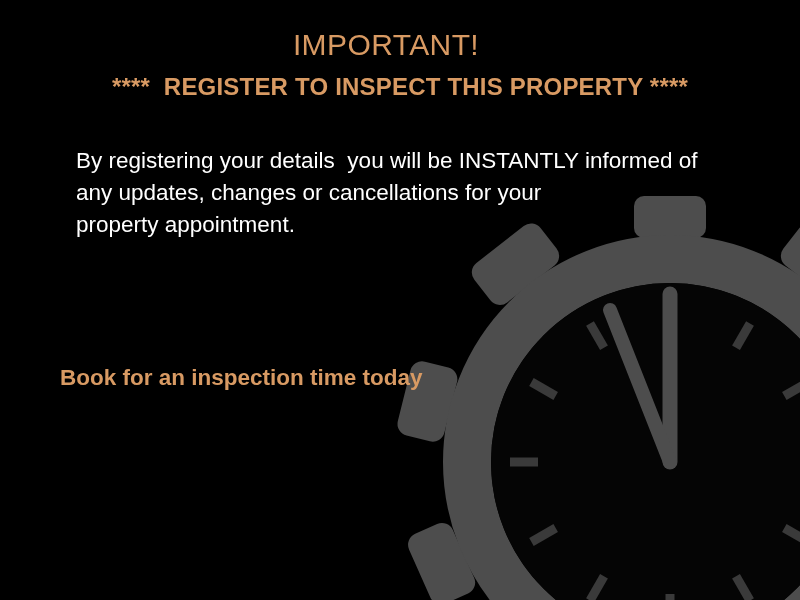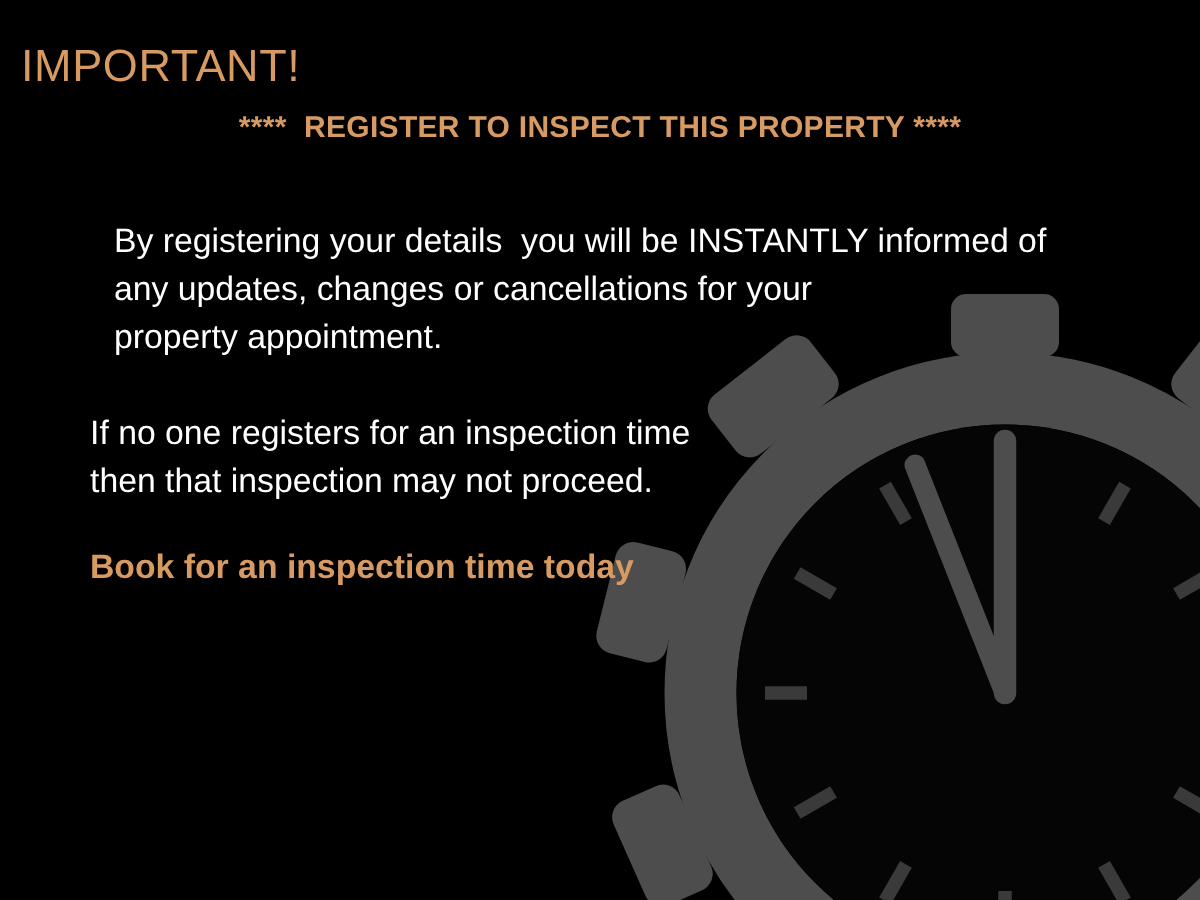--- a/index.html
+++ b/index.html
@@ -32,37 +32,37 @@
     position: absolute;
     left: 0;
     top: 0;
     width: 800px;
     height: 600px;
     z-index: 2;
   }
 
   .hdr-line1 {
     position: absolute;
-    left: 14px;
+    left: 0;
     top: 28px;
     width: 772px;
-    text-align: left;
+    text-align: center;
     font-size: 30px;
     font-weight: 400;
     letter-spacing: 0.4px;
     color: #d89a63;
     line-height: 1.1;
   }
   .hdr-line2 {
     position: absolute;
     left: 0;
     top: 74px;
     width: 800px;
     text-align: center;
-    font-size: 20px;
+    font-size: 24px;
     font-weight: 700;
     letter-spacing: 0.2px;
     color: #d89a63;
     line-height: 1.1;
     white-space: pre;
   }
 
   .para {
     position: absolute;
     left: 60px;
@@ -152,21 +152,19 @@
   <div id="content">
 
     <div class="hdr-line1">IMPORTANT!</div>
 
     <div class="hdr-line2">****  REGISTER TO INSPECT THIS PROPERTY ****</div>
 
     <div class="para para-1">By registering your details  you will be INSTANTLY informed of
 any updates, changes or cancellations for your
 property appointment.</div>
 
-    <div class="para para-2">If no one registers for an inspection time
-then that inspection may not proceed.</div>
 
     <div class="cta-block">
       <div class="cta-accent">Book for an inspection time today</div>
     </div>
 
   </div>
 </div>
 
 </body></html>

